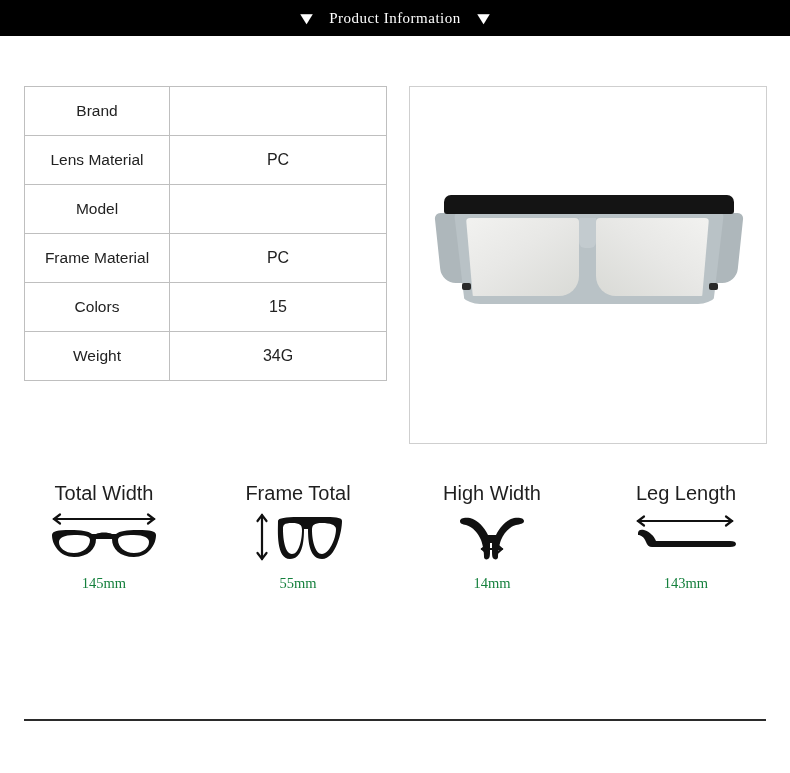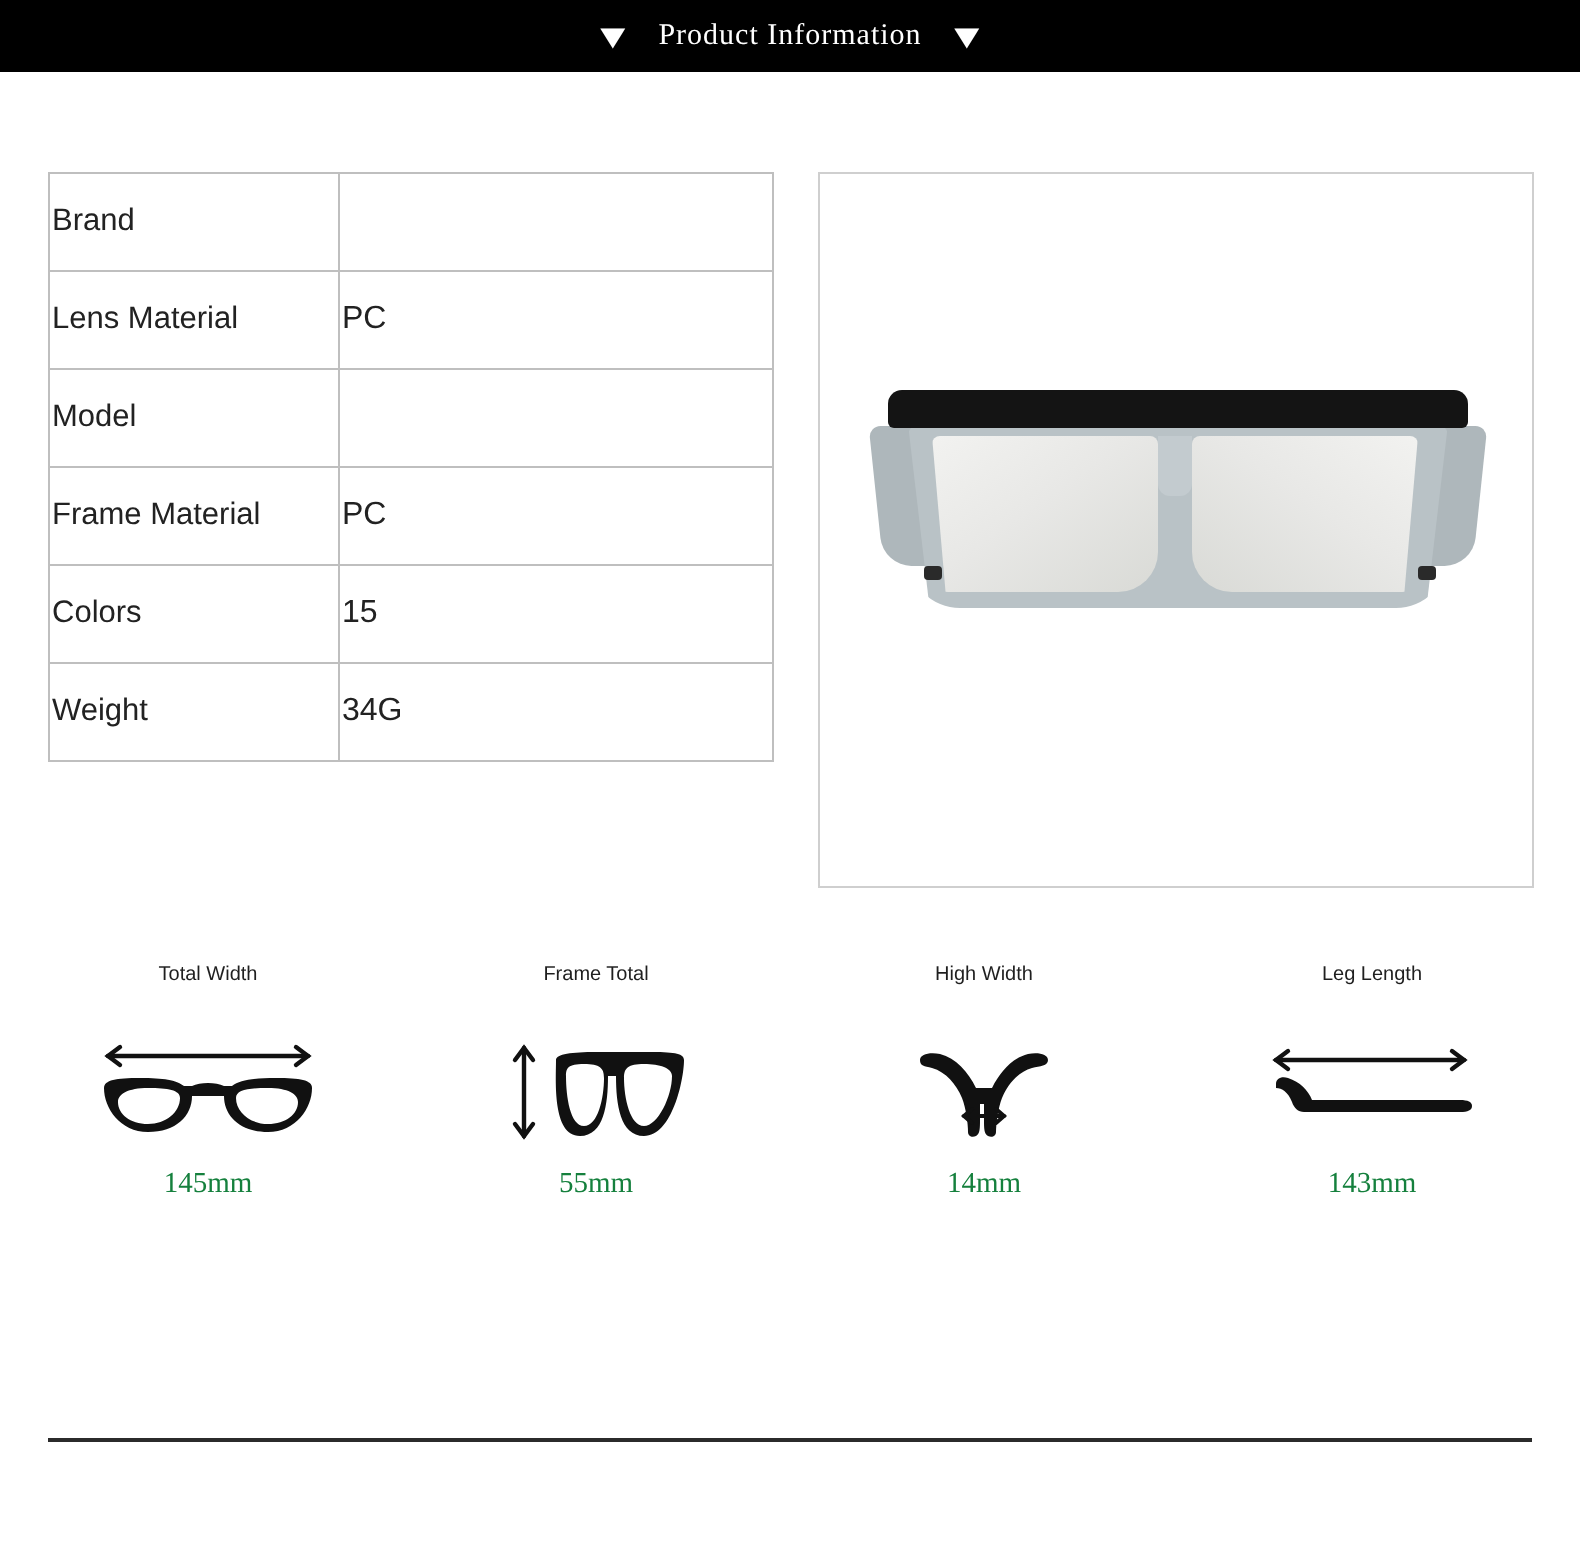--- a/index.html
+++ b/index.html
@@ -51,20 +51,21 @@
 
   
   .spec-table {
     width: 362px;
     border-collapse: collapse;
     table-layout: fixed;
   }
   .spec-table td {
     border: 1px solid #bfbfbf;
     height: 49px;
+    text-align: center;
     vertical-align: middle;
     font-size: 15.5px;
     color: #222;
     font-family: "Liberation Sans", sans-serif;
   }
   .spec-table td.label { width: 145px; }
   .spec-table td.value { width: 217px; font-size: 16px; }
 
   
   .img-panel {
@@ -156,23 +157,23 @@
   .measures {
     display: flex;
     justify-content: space-between;
     padding: 38px 34px 0 34px;
   }
   .measure {
     width: 140px;
     text-align: center;
   }
   .m-title {
-    font-size: 10px;
+    font-size: 20px;
     color: #1f1f1f;
-    margin-bottom: 23px;
+    margin-bottom: 2px;
     font-family: "Liberation Sans", sans-serif;
   }
   .m-icon {
     height: 62px;
     display: flex;
     align-items: center;
     justify-content: center;
   }
   .m-value {
     font-size: 14.5px;

